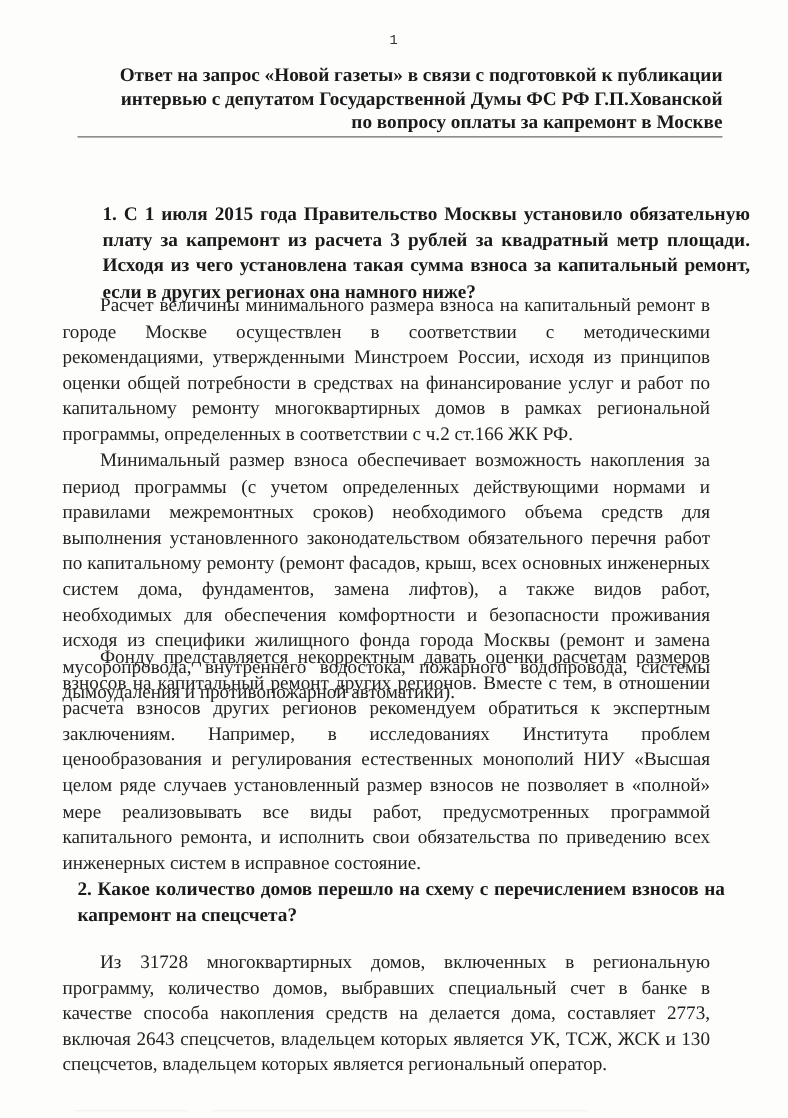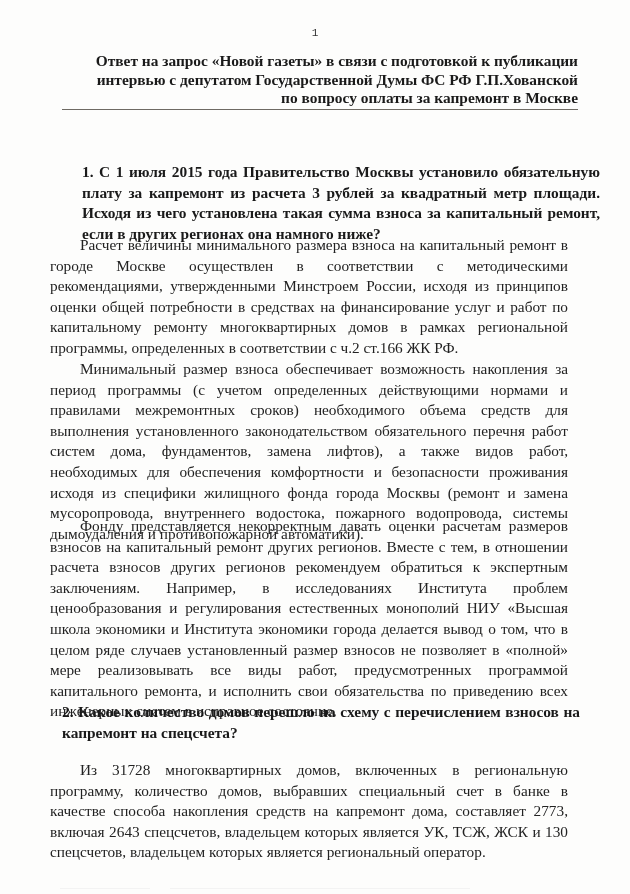--- a/index.html
+++ b/index.html
@@ -72,49 +72,49 @@
     <span class="ln">оценки общей потребности в средствах на финансирование услуг и работ по</span>
     <span class="ln">капитальному ремонту многоквартирных домов в рамках региональной</span>
     <span class="ln last">программы, определенных в соответствии с ч.2 ст.166 ЖК РФ.</span>
   </div>
 
   <div class="para" style="top:359px;">
     <span class="ln indent">Минимальный размер взноса обеспечивает возможность накопления за</span>
     <span class="ln">период программы (с учетом определенных действующими нормами и</span>
     <span class="ln">правилами межремонтных сроков) необходимого объема средств для</span>
     <span class="ln">выполнения установленного законодательством обязательного перечня работ</span>
+    <span class="ln">по капитальному ремонту (ремонт фасадов, крыш, всех основных инженерных</span>
     <span class="ln">систем дома, фундаментов, замена лифтов), а также видов работ,</span>
     <span class="ln">необходимых для обеспечения комфортности и безопасности проживания</span>
     <span class="ln">исходя из специфики жилищного фонда города Москвы (ремонт и замена</span>
     <span class="ln">мусоропровода, внутреннего водостока, пожарного водопровода, системы</span>
     <span class="ln last">дымоудаления и противопожарной автоматики).</span>
   </div>
 
   <div class="para" style="top:516px;">
     <span class="ln indent">Фонду представляется некорректным давать оценки расчетам размеров</span>
     <span class="ln">взносов на капитальный ремонт других регионов. Вместе с тем, в отношении</span>
     <span class="ln">расчета взносов других регионов рекомендуем обратиться к экспертным</span>
     <span class="ln">заключениям. Например, в исследованиях Института проблем</span>
     <span class="ln">ценообразования и регулирования естественных монополий НИУ «Высшая</span>
-    <span class="ln">школа экономики и Института экономики города делается вывод о том, что в</span>
     <span class="ln">целом ряде случаев установленный размер взносов не позволяет в «полной»</span>
     <span class="ln">мере реализовывать все виды работ, предусмотренных программой</span>
     <span class="ln">капитального ремонта, и исполнить свои обязательства по приведению всех</span>
     <span class="ln last">инженерных систем в исправное состояние.</span>
   </div>
 
   <div class="q" style="top:702px;">
     <div>2. Какое количество домов перешло на схему с перечислением взносов на</div>
     <div class="last">капремонт на спецсчета?</div>
   </div>
 
   <div class="para" style="top:760px;">
     <span class="ln indent">Из 31728 многоквартирных домов, включенных в региональную</span>
     <span class="ln">программу, количество домов, выбравших специальный счет в банке в</span>
-    <span class="ln">качестве способа накопления средств на капремонт дома, составляет 2773,</span>
+    <span class="ln">качестве способа накопления средств на делается дома, составляет 2773,</span>
     <span class="ln">включая 2643 спецсчетов, владельцем которых является УК, ТСЖ, ЖСК и 130</span>
     <span class="ln last">спецсчетов, владельцем которых является региональный оператор.</span>
   </div>
 
   <div class="scan-line" style="top:888px; left:60px; width:90px;"></div>
   <div class="scan-line" style="top:888px; left:170px; width:300px;"></div>
 
 </div>
 
 </body></html>

